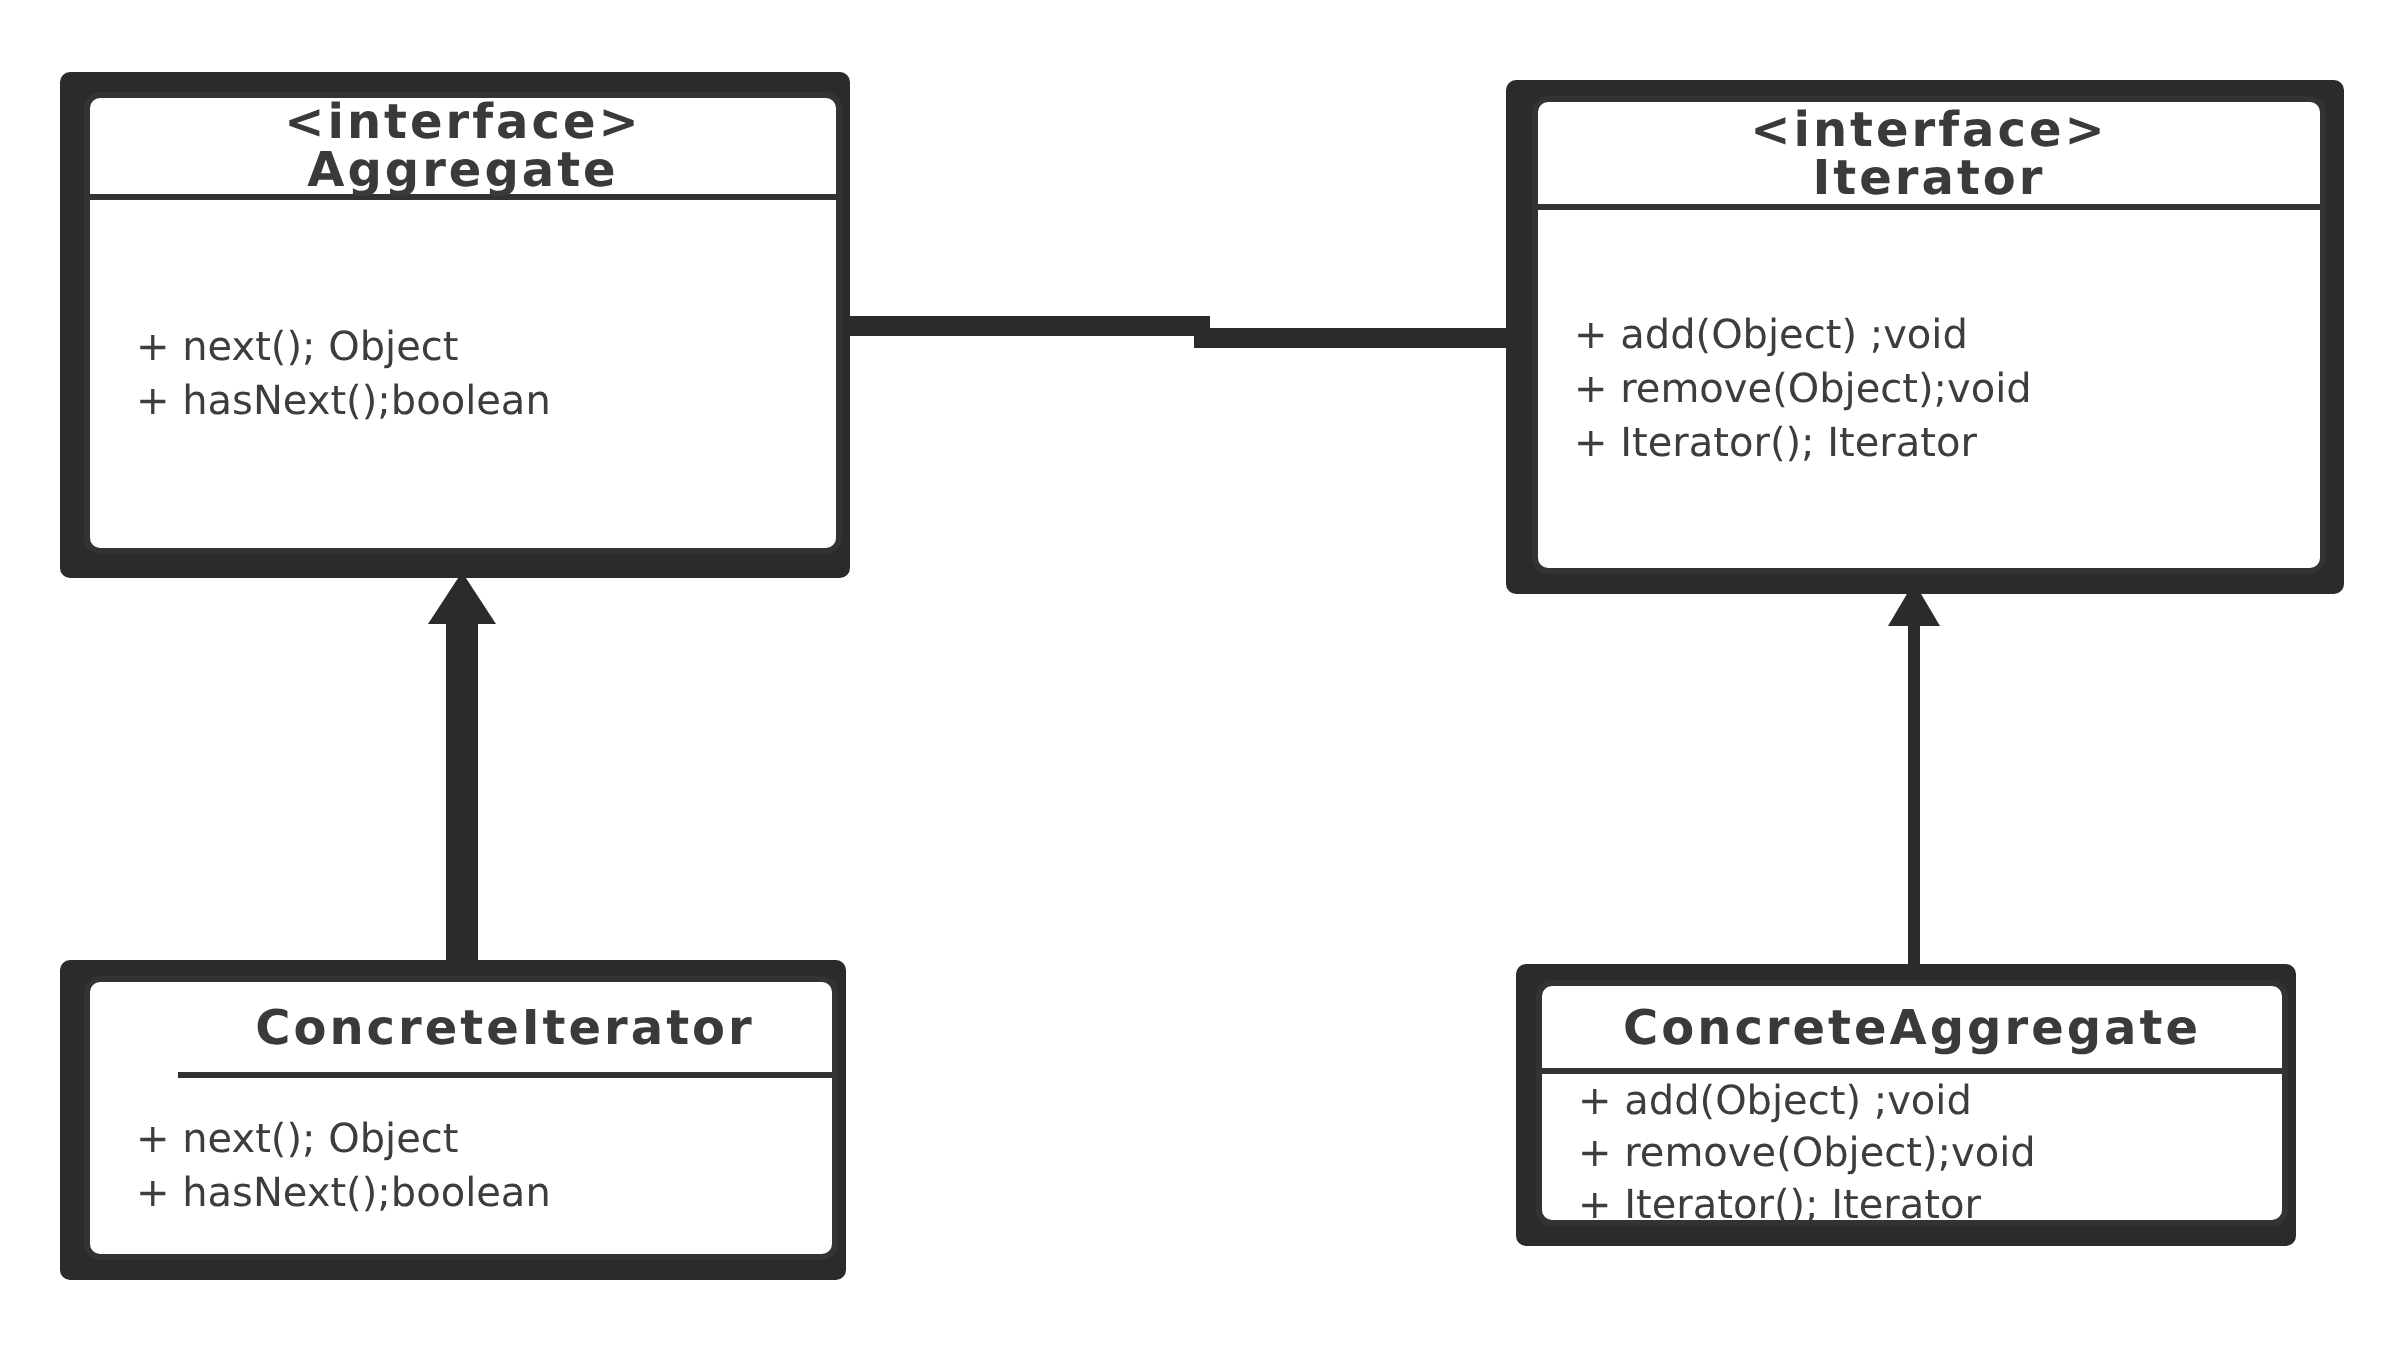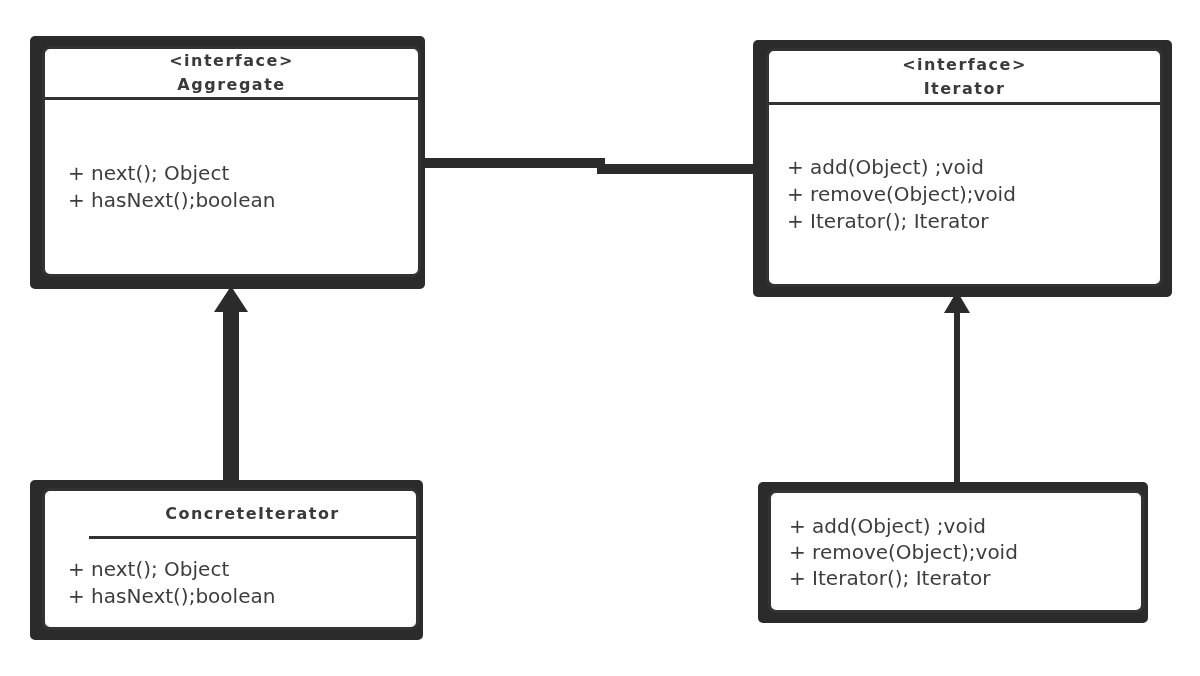--- a/index.html
+++ b/index.html
@@ -51,21 +51,21 @@
     flex-direction: column;
     overflow: hidden;
   }
   .class-header {
     border-bottom: 3px solid #333333;
     display: flex;
     flex-direction: column;
     align-items: center;
     justify-content: center;
     font-weight: bold;
-    font-size: 16px;
+    font-size: 24px;
     letter-spacing: 1.5px;
     color: #3a3a3a;
     line-height: 24px;
     flex: 0 0 auto;
   }
   .class-body {
     flex: 1 1 auto;
     display: flex;
     flex-direction: column;
     justify-content: center;
@@ -127,20 +127,23 @@
       </div>
       <div class="class-body" style="padding-left:23px;">
         <div class="method">+ next(); Object</div>
         <div class="method">+ hasNext();boolean</div>
       </div>
     </div>
   </div>
 
   <div class="frame" style="left:758px; top:482px; width:390px; height:141px;">
     <div class="classbox" style="inset:8px 4px 10px 10px;">
+      <div class="class-header" style="height:41px;">
+        <div>ConcreteAggregate</div>
+      </div>
       <div class="class-body" style="padding-left:18px; line-height:26px;">
         <div class="method">+ add(Object) ;void</div>
         <div class="method">+ remove(Object);void</div>
         <div class="method">+ Iterator(); Iterator</div>
       </div>
     </div>
   </div>
 
 </div>
 

